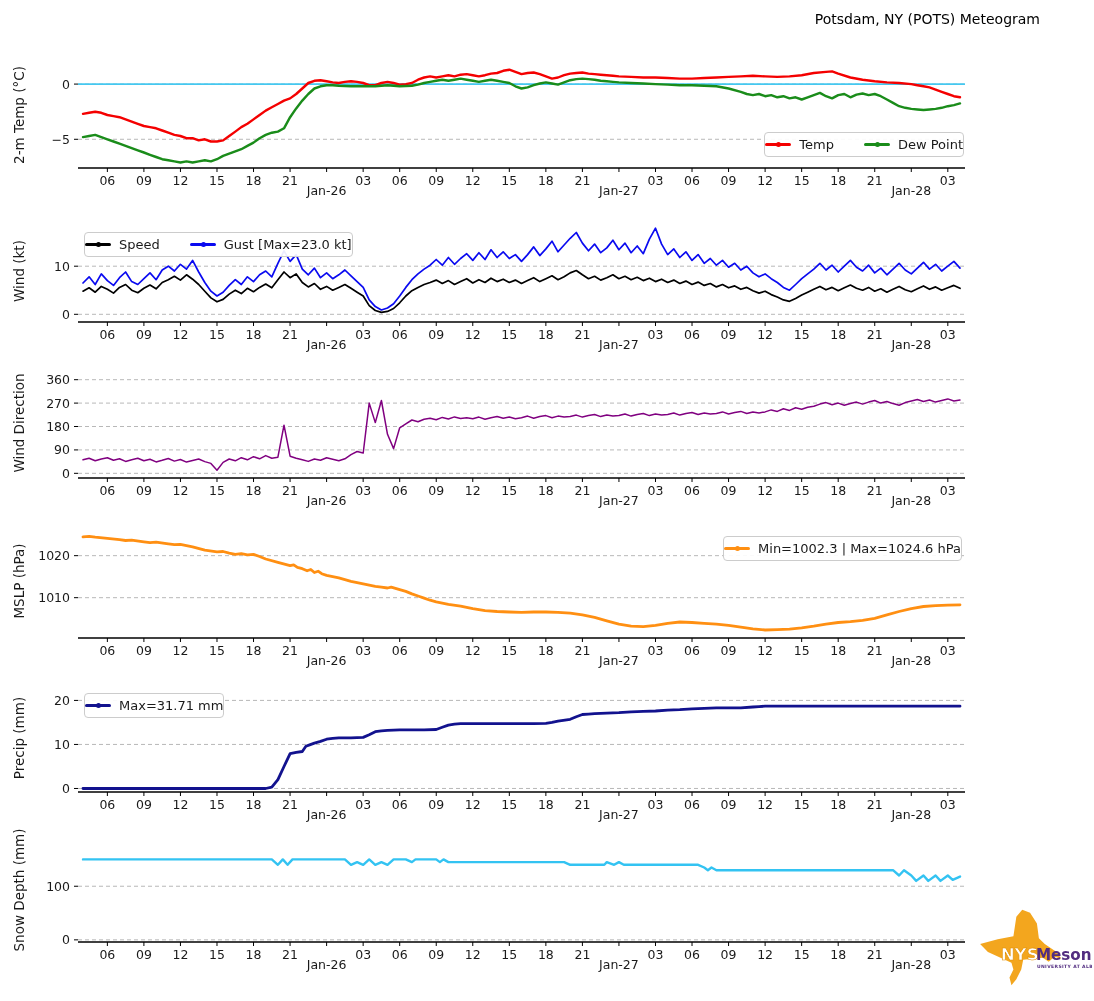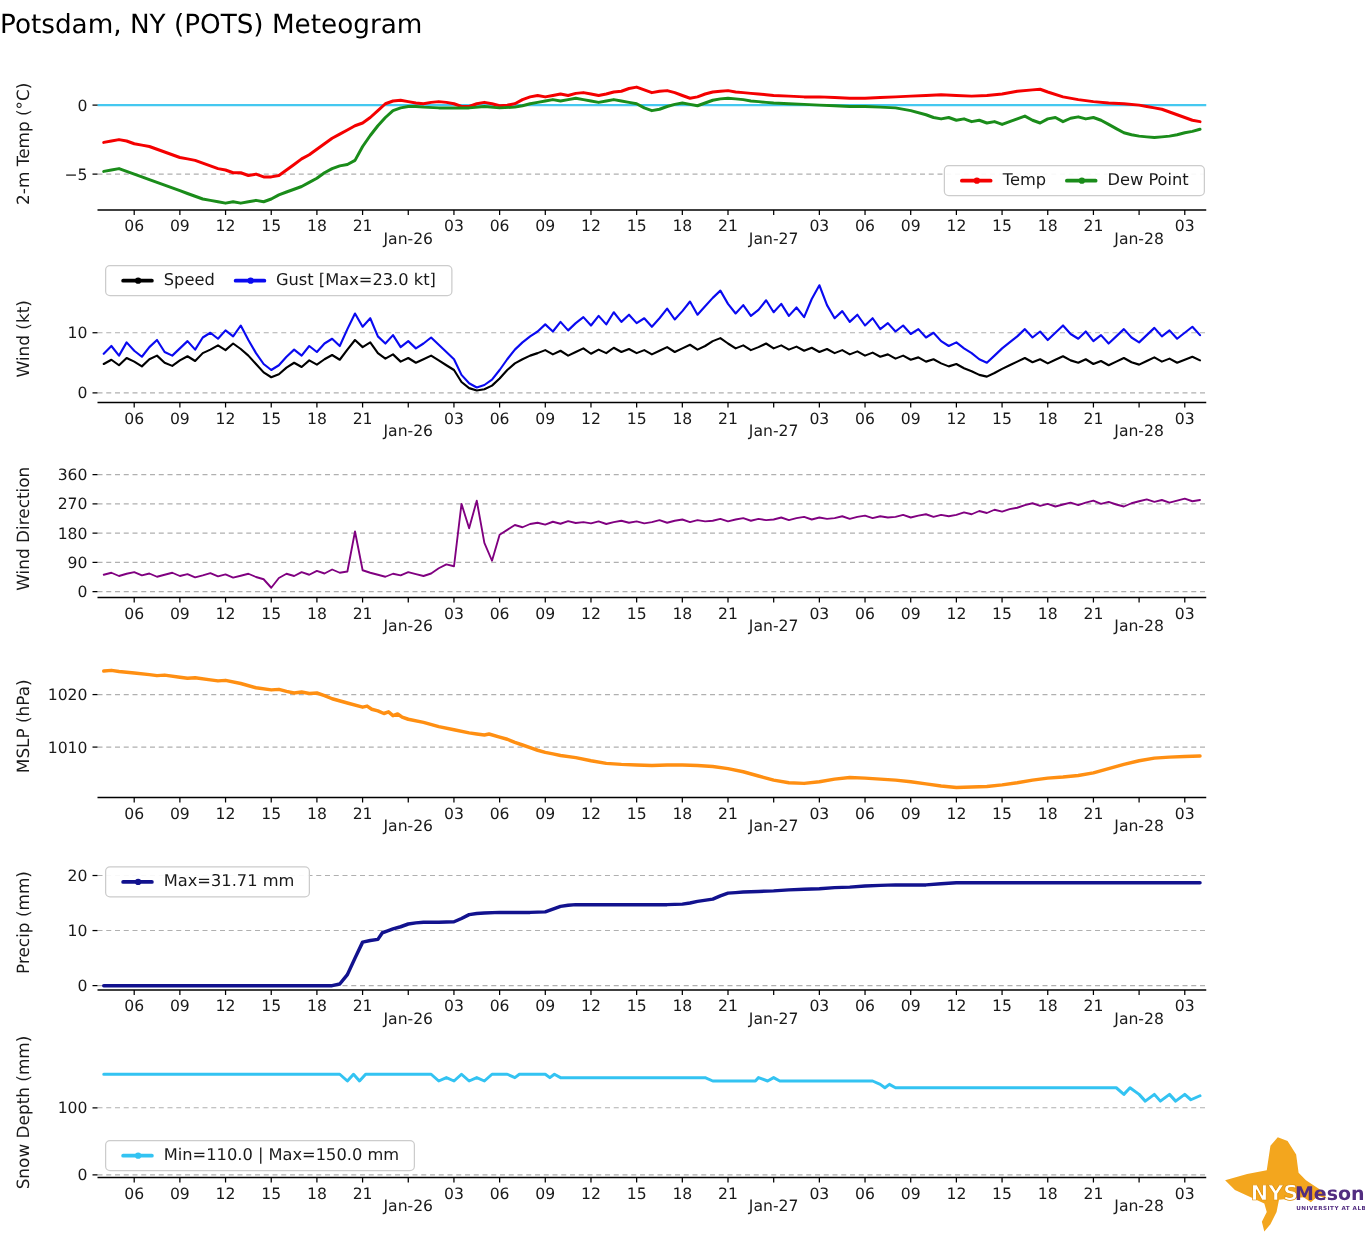--- a/index.html
+++ b/index.html
@@ -1,25 +1,25 @@
 <!DOCTYPE html>
 <html><head>
 <meta charset="utf-8">
 <style>
   html,body{margin:0;padding:0;background:#ffffff;}
   body{width:1094px;height:1001px;position:relative;overflow:hidden;
        font-family:"DejaVu Sans","Liberation Sans",sans-serif;color:#1a1a1a;}
   .fig{position:absolute;inset:0;}
-  .title{position:absolute;top:7px;left:0;width:1040px;text-align:left;
-         font-size:21px;line-height:25px;color:#000;}
+  .title{position:absolute;top:7px;left:0;width:1040px;text-align:right;
+         font-size:14px;line-height:25px;color:#000;}
   .ylab{position:absolute;white-space:nowrap;font-size:13.5px;color:#1a1a1a;
         transform:translate(-50%,-50%) rotate(-90deg);}
-  .legend{position:absolute;display:flex;align-items:center;gap:15px;
+  .legend{position:absolute;display:flex;align-items:center;gap:30px;
           background:rgba(255,255,255,0.92);border:1px solid #cccccc;border-radius:4px;
-          padding:4px 12px;font-size:13px;color:#1a1a1a;white-space:nowrap;}
+          padding:4px 0;font-size:13px;color:#1a1a1a;white-space:nowrap;}
   .lg-item{display:flex;align-items:center;gap:8px;}
   .lg-line{display:inline-block;width:26px;height:3px;border-radius:2px;position:relative;}
   .lg-line::after{content:"";position:absolute;left:11px;top:-1px;width:5px;height:5px;
           border-radius:50%;background:inherit;}
   .logo{position:absolute;right:2px;bottom:4px;}
   svg text{font-family:"DejaVu Sans","Liberation Sans",sans-serif;}
 </style>
 </head>
 <body>
 
@@ -394,45 +394,45 @@
     <span class="lg-item">
       <span class="lg-line" style="background: rgb(244, 0, 0);"></span>
       <span>Temp</span>
     </span>
     <span class="lg-item">
       <span class="lg-line" style="background: rgb(26, 140, 26);"></span>
       <span>Dew Point</span>
     </span>
   </div>
 
-  <div class="legend" style="left:84px;top:212px;">
+  <div class="legend" style="left:84px;top:232px;">
     <span class="lg-item">
       <span class="lg-line" style="background: rgb(0, 0, 0);"></span>
       <span>Speed</span>
     </span>
     <span class="lg-item">
       <span class="lg-line" style="background: rgb(10, 10, 240);"></span>
       <span>Gust [Max=23.0 kt]</span>
     </span>
   </div>
 
+  <div class="legend" style="right:132px;top:536px;">
+    <span class="lg-item">
+      <span class="lg-line" style="background: rgb(255, 143, 18);"></span>
+      <span>Min=1002.3 | Max=1024.6 hPa</span>
+    </span>
+  </div>
 
   <div class="legend" style="left:84px;top:693px;">
     <span class="lg-item">
       <span class="lg-line" style="background: rgb(18, 18, 142);"></span>
       <span>Max=31.71 mm</span>
     </span>
   </div>
 
-  <div class="legend" style="left:84px;top:912px;">
-    <span class="lg-item">
-      <span class="lg-line" style="background: rgb(51, 195, 242);"></span>
-      <span>Min=110.0 | Max=150.0 mm</span>
-    </span>
-  </div>
 
   <svg class="logo" width="118" height="96" viewBox="0 0 120 98">
     <path d="M6,44 L24,39 L40,36 L43,16 L49,9 L57,12 L64,23 L66,38 L72,44 L84,52 L89,59 L82,57 L76,62 L70,58 L50,60 L48,70 L43,80 L38,86 L36,78 L40,70 L38,63 L14,52 Z" fill="#F3A61E"></path>
     <text x="27" y="60" font-size="17" font-weight="bold" fill="#ffffff" stroke="#E08E00" stroke-width="0.6">NYS</text>
     <text x="63" y="60" font-size="15.5" font-weight="bold" fill="#522D80">Mesonet</text>
     <text x="64" y="68" font-size="4.6" font-weight="bold" fill="#522D80" letter-spacing="0.4">UNIVERSITY AT ALBANY</text>
   </svg>
 
 </div>
 

